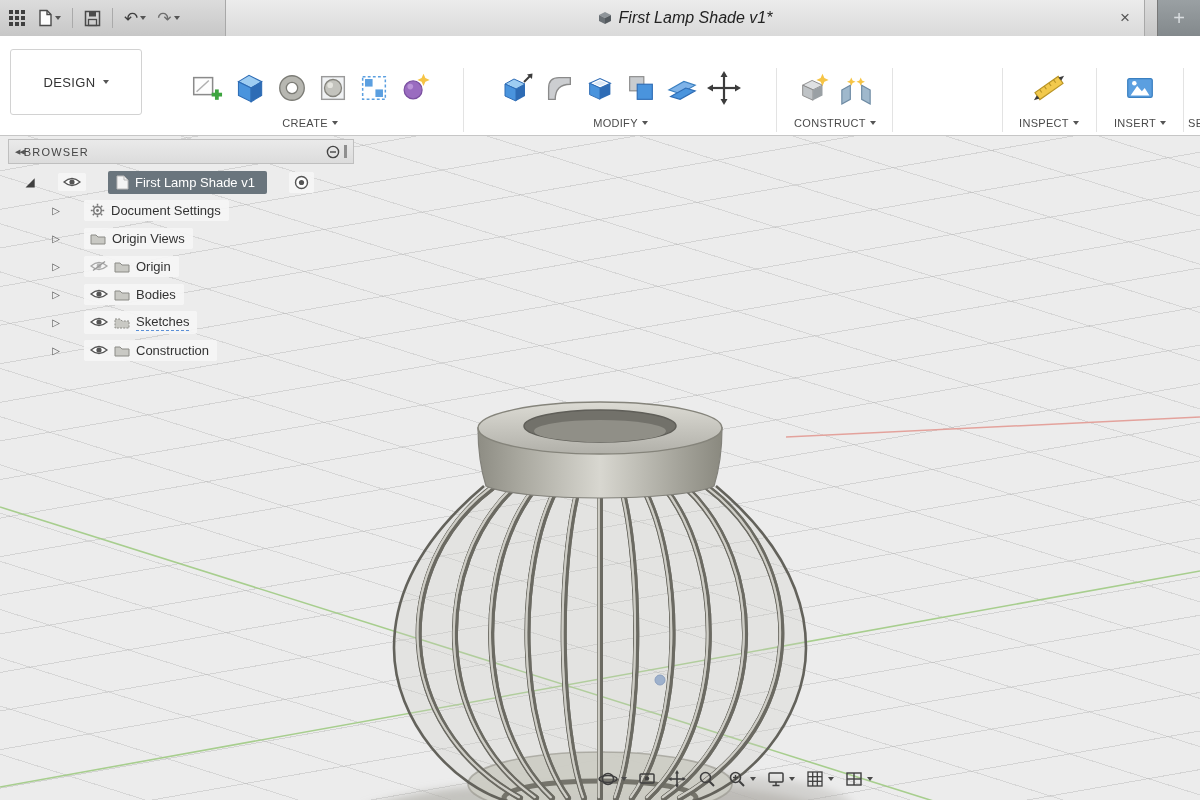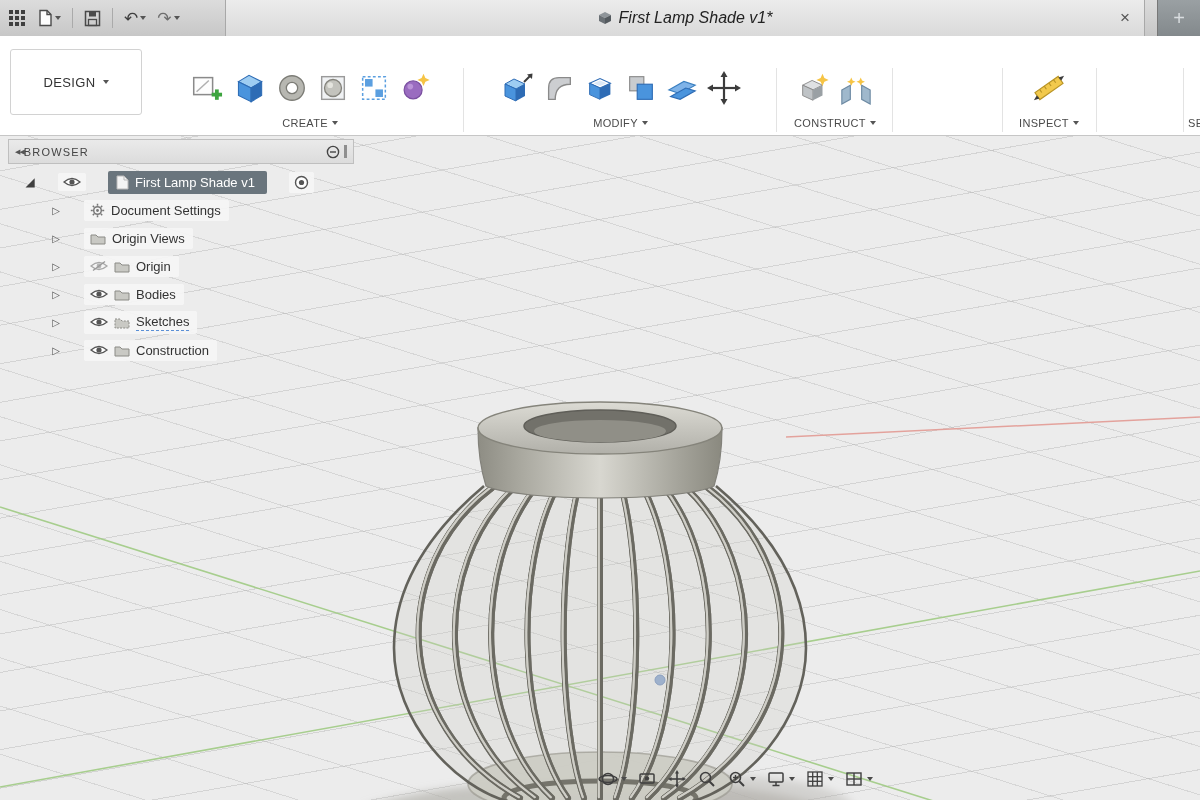--- a/index.html
+++ b/index.html
@@ -267,20 +267,33 @@
               <polygon points="34,5 28,7 31,10" fill="#3c3c3c"></polygon>
             </svg></button>
       </div>
       <div class="glabel">
         <span>INSPECT</span>
         <span class="caret"></span>
       </div>
     </div>
     <div class="rdiv" style="left:1096px;"></div>
 
+    <div class="rgroup" style="left:1099px;width:82px;">
+      <div class="ricons">
+        <button class="ricon"><svg width="36" height="34" viewBox="0 0 36 36">
+              <rect x="5" y="8" width="26" height="20" rx="2" fill="#5b9fe0" stroke="#3a7fc0" stroke-width="1.3"></rect>
+              <polygon points="8,26 15,16 20,21.5 23,18 28,26" fill="#ffffff"></polygon>
+              <circle cx="12" cy="13" r="2.4" fill="#ffffff"></circle>
+            </svg></button>
+      </div>
+      <div class="glabel">
+        <span>INSERT</span>
+        <span class="caret"></span>
+      </div>
+    </div>
     <div class="rdiv" style="left:1183px;"></div>
 
     <div class="rgroup grp-clip" style="left:1188px;width:12px;">
       <div class="ricons"></div>
       <div class="glabel">
         <span>SELECT</span>
       </div>
     </div>
   </div>
 

